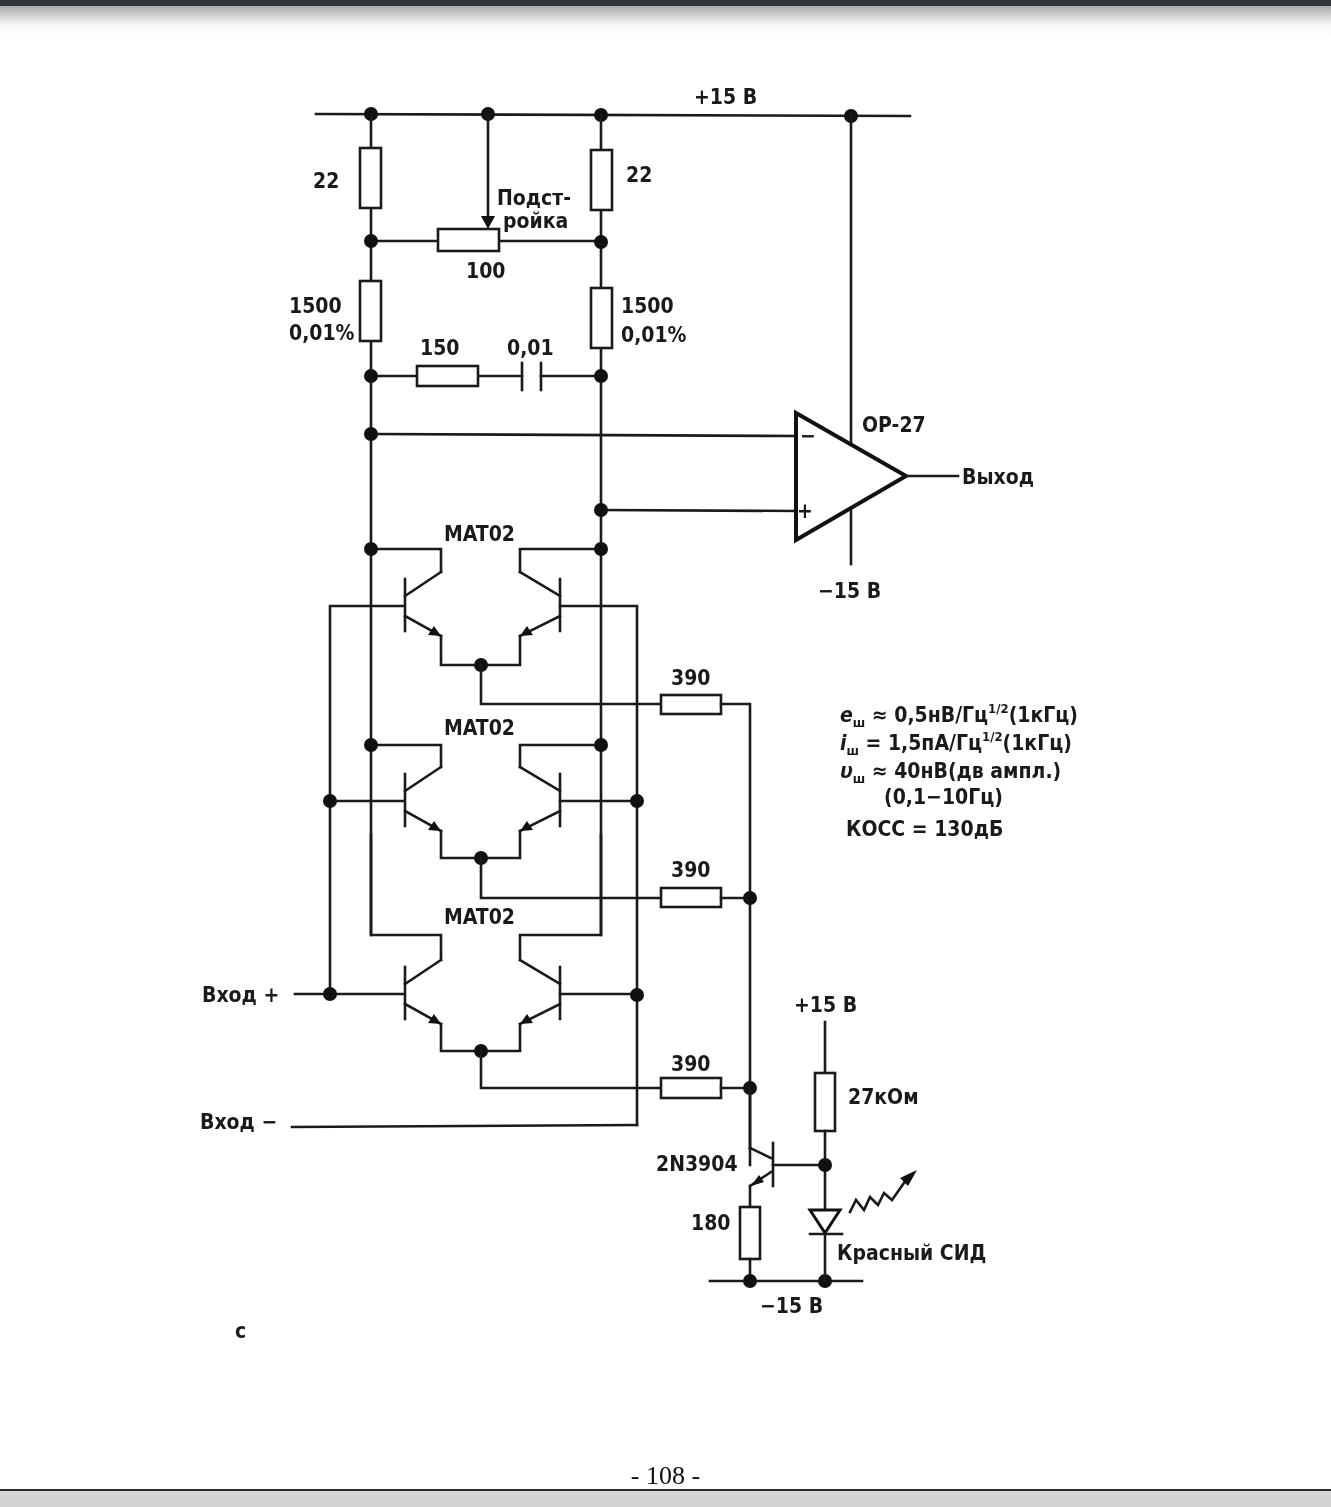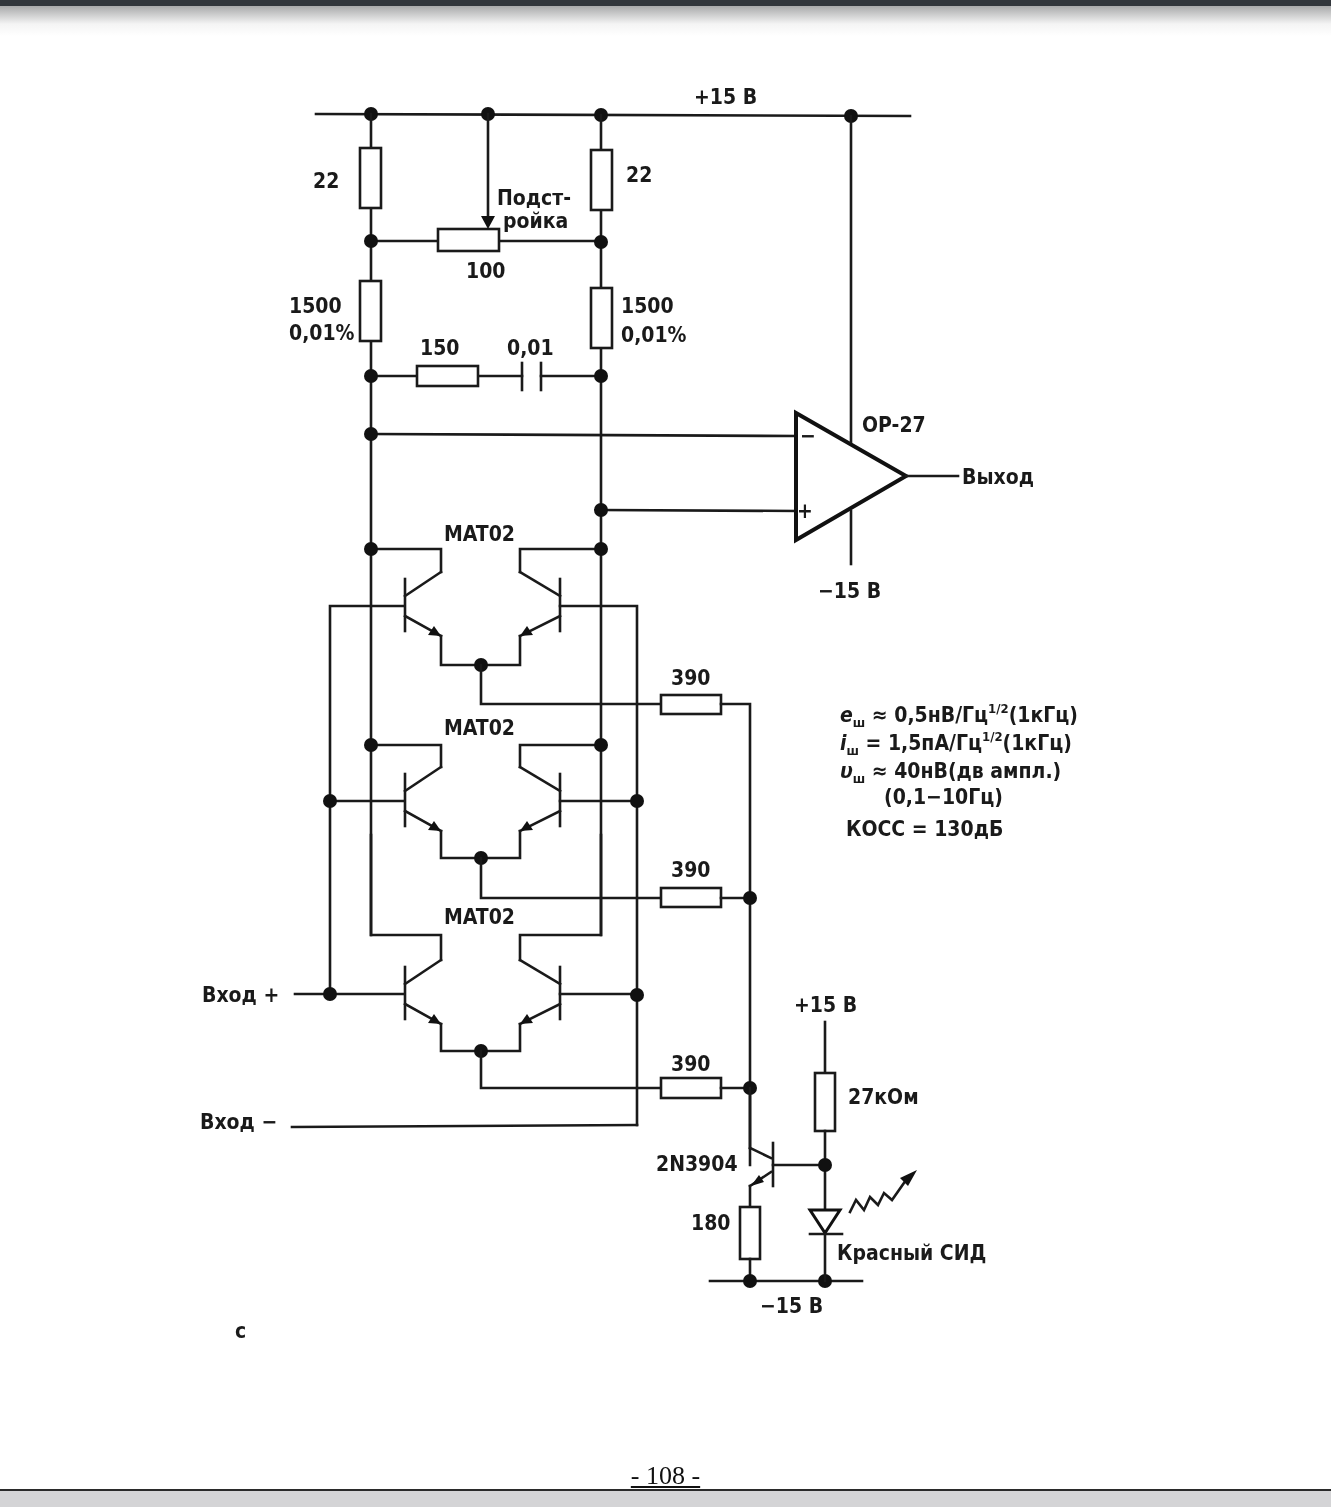--- a/index.html
+++ b/index.html
@@ -22,21 +22,21 @@
   svg.schematic { position: absolute; left: 0; top: 0; }
   svg.schematic .w { stroke: #1a1a1a; stroke-width: 2.6; fill: none; stroke-linecap: square; }
   svg.schematic .r { stroke: #1a1a1a; stroke-width: 2.6; fill: #ffffff; }
   svg.schematic .dot { fill: #111111; }
   svg.schematic text {
     font-family: "DejaVu Sans Condensed", "DejaVu Sans", sans-serif;
     font-size: 21px; fill: #1a1a1a; font-weight: bold;
   }
   .page-number {
     position: absolute; left: 0; width: 1331px; top: 1461px; text-align: center;
-    font-family: "Liberation Serif", serif; font-size: 26px; color: #111; text-decoration: underline;
+    font-family: "Liberation Serif", serif; font-size: 26px; color: #111;
   }
   .bottombar {
     position: absolute; left: 0; top: 1489px; width: 1331px; height: 18px;
     background: #d4d4d6; border-top: 2px solid #2a2a2a;
   }
 </style>
 </head>
 <body>
 
 <div class="topbar"></div>

